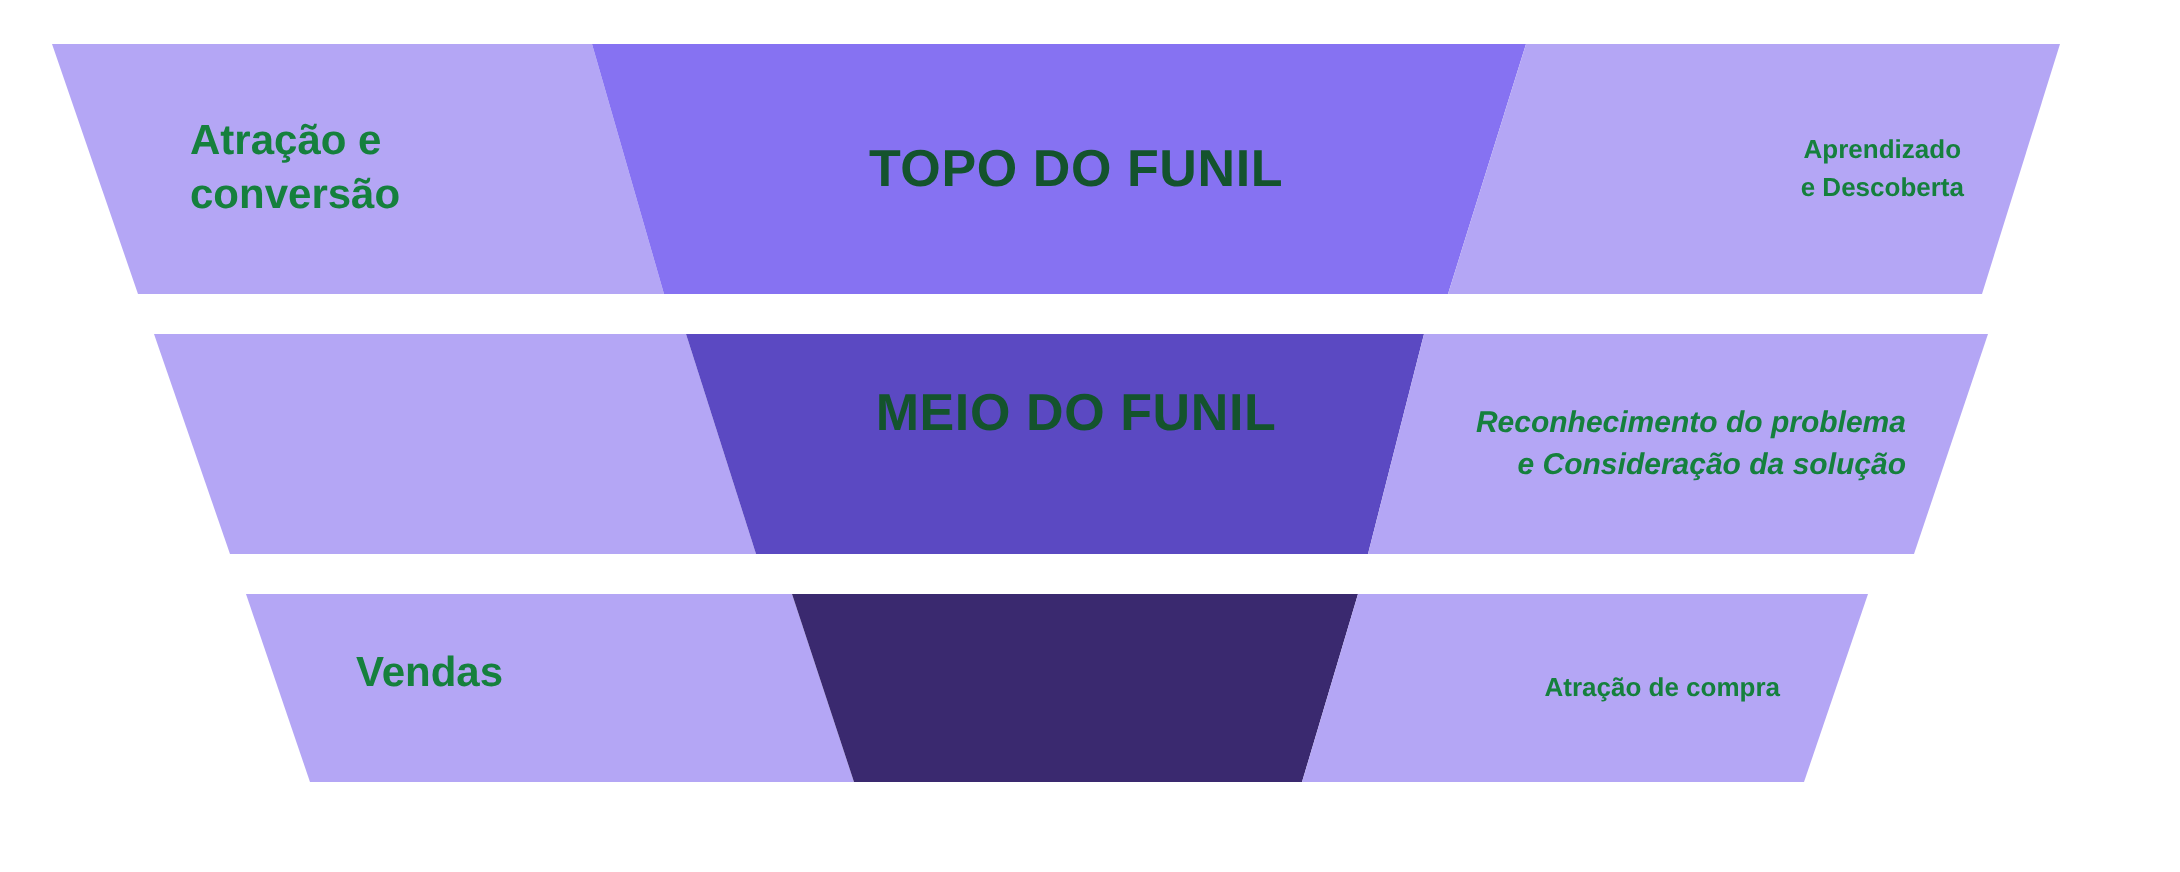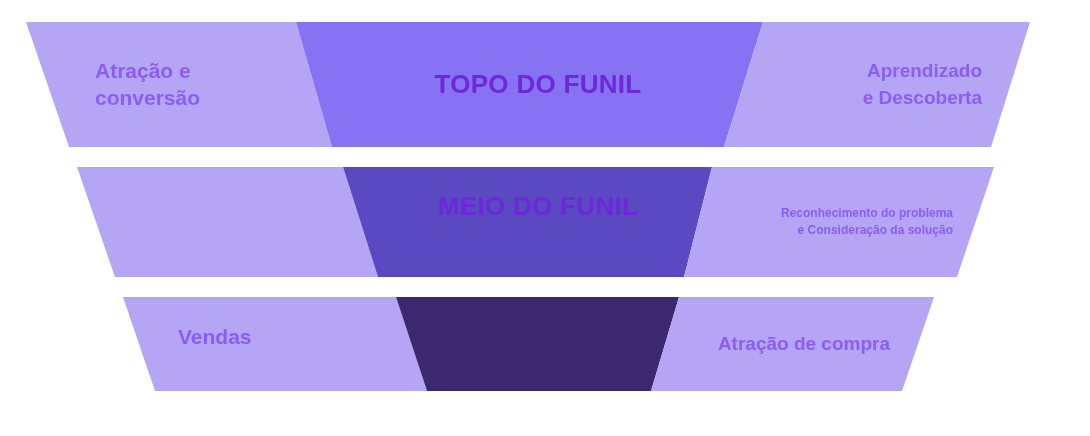--- a/index.html
+++ b/index.html
@@ -20,44 +20,45 @@
     left: 0;
     top: 0;
     display: block;
   }
   .lbl {
     position: absolute;
     display: flex;
     align-items: center;
     font-weight: bold;
     white-space: pre-line;
-    color: #8b5cf6;
+    color: #15803d;
   }
   .left-lbl {
     font-size: 21px;
     line-height: 1.25;
     text-align: left;
   }
   .center-lbl {
     justify-content: center;
     text-align: center;
-    color: #6d28d9;
+    color: #14532d;
     font-size: 26px;
     line-height: 1.18;
     letter-spacing: 0.3px;
   }
   .right-lbl {
-    font-size: 19px;
+    font-size: 13px;
     line-height: 1.4;
-    text-align: right;
+    text-align: center;
     justify-content: flex-end;
   }
   .right-lbl.r2 {
-    font-size: 12px;
+    font-size: 15px;
     text-align: right;
+    font-style: italic;
   }
 </style>
 </head>
 <body>
 
 <div class="canvas">
 
   <svg width="1090" height="436" viewBox="0 0 1090 436">
 
     <polygon points="26,22 296,22 332,147 69,147" fill="#B4A6F5"></polygon>

